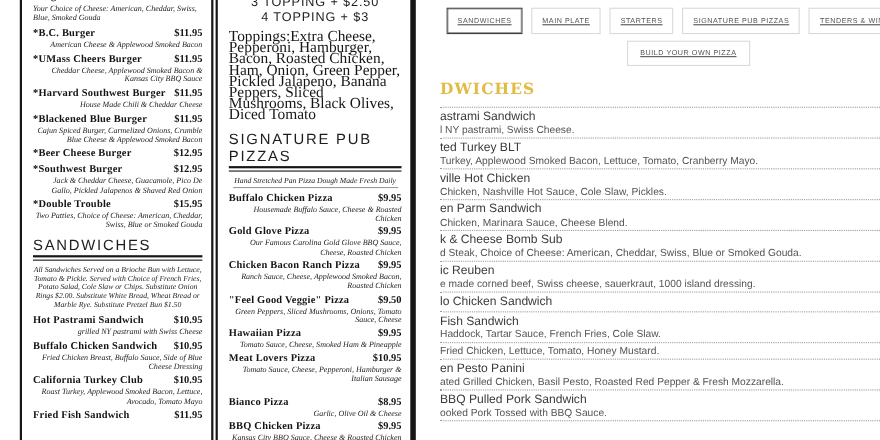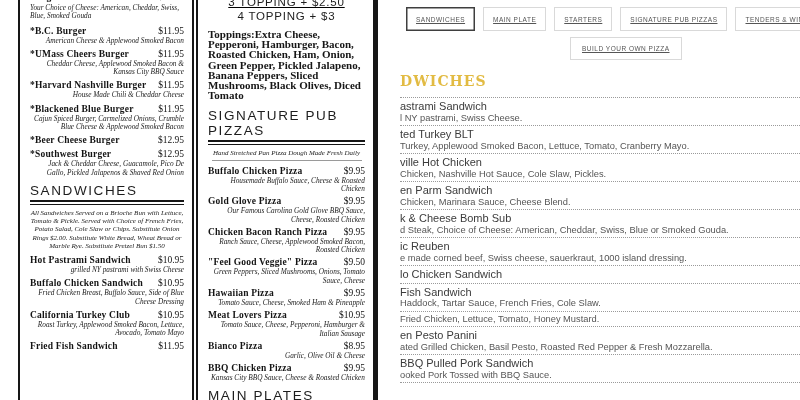--- a/index.html
+++ b/index.html
@@ -8,41 +8,41 @@
 
   
   .page{position:absolute;top:0;bottom:-10px;background:#fff;box-sizing:border-box;}
   .pageA{left:18px;width:176px;border-left:2px solid #161616;border-right:2px solid #161616;
          padding:0 8px 0 10px;}
   .pageB{left:196px;width:182px;border-left:2px solid #161616;border-right:5px solid #161616;
          padding:0 8px 0 10px;}
 
   .clip-top{height:3px;overflow:hidden;}
   .clip-top .inner{margin-top:-8px;}
-  .clip-topB{height:10px;overflow:hidden;text-align:center;text-decoration:underline;}
+  .clip-topB{height:10px;overflow:hidden;text-align:center;}
   .clip-topB .inner{margin-top:-4px;}
 
   .p-item{margin-bottom:4px;}
   .p-row{display:flex;justify-content:space-between;align-items:flex-end;}
   .p-name{font-family:"Liberation Serif",serif;font-weight:bold;font-size:9.5px;color:#141414;
           letter-spacing:.2px;white-space:nowrap;}
-  .p-price{font-family:"Liberation Serif",serif;font-weight:normal;font-size:9.5px;color:#141414;}
+  .p-price{font-family:"Liberation Serif",serif;font-weight:bold;font-size:9.5px;color:#141414;}
   .p-desc{font-family:"Liberation Serif",serif;font-style:italic;font-size:7.3px;line-height:8.3px;
           color:#222;margin-top:1px;text-align:right;}
   .p-desc-top{font-family:"Liberation Serif",serif;font-style:italic;font-size:7.3px;line-height:8.3px;
           color:#222;margin:1px 0 5px;}
 
   .sec-header{font-family:"Liberation Sans",sans-serif;font-weight:400;font-size:13.5px;
               letter-spacing:1.6px;color:#1d1d1d;margin-top:6px;}
   .rule{border-top:2px solid #161616;border-bottom:1px solid #161616;height:2px;margin:2px 0 4px;}
   .sec-note{font-family:"Liberation Serif",serif;font-style:italic;font-size:7px;line-height:8.2px;
             color:#222;margin-bottom:5px;text-align:center;}
   .center-caps{font-family:"Liberation Sans",sans-serif;font-size:11.5px;letter-spacing:.8px;
                color:#1d1d1d;text-align:center;line-height:13px;}
-  .toppings{font-family:"Liberation Serif",serif;font-weight:bold;font-size:11px;line-height:10.2px;
+  .toppings{font-family:"Liberation Serif",serif;font-weight:normal;font-size:14px;line-height:10.2px;
             color:#161616;margin:6px 0 8px;}
   .squiggle{border-top:1px solid #9a9a9a;width:150px;margin:2px 0 5px 4px;}
 
   
   .web{position:absolute;left:388px;top:0;width:420px;height:400px;background:#fff;
        box-sizing:border-box;padding-left:12px;overflow:hidden;}
   .tabs{display:flex;gap:8px;margin:7px 0 0 6px;white-space:nowrap;}
   .tab{border:1px solid #d9d9d9;background:#fff;padding:8px 9px 7px;font-size:6.5px;
        letter-spacing:.5px;color:#555;text-decoration:underline;flex:0 0 auto;cursor:pointer;}
   .tab.selected{border-color:#3f3f3f;box-shadow:inset 0 0 0 .5px #3f3f3f;}
@@ -82,21 +82,21 @@
       <div class="p-item">
         <div class="p-row">
           <span class="p-name">*UMass Cheers Burger</span>
           <span class="p-price">$11.95</span>
         </div>
         <div class="p-desc">Cheddar Cheese, Applewood Smoked Bacon &amp; Kansas City BBQ Sauce</div>
       </div>
 
       <div class="p-item">
         <div class="p-row">
-          <span class="p-name">*Harvard Nashville Burger</span>
+          <span class="p-name">*Harvard Southwest Burger</span>
           <span class="p-price">$11.95</span>
         </div>
         <div class="p-desc">House Made Chili &amp; Cheddar Cheese</div>
       </div>
 
       <div class="p-item">
         <div class="p-row">
           <span class="p-name">*Blackened Blue Burger</span>
           <span class="p-price">$11.95</span>
         </div>
@@ -111,20 +111,27 @@
       </div>
 
       <div class="p-item">
         <div class="p-row">
           <span class="p-name">*Southwest Burger</span>
           <span class="p-price">$12.95</span>
         </div>
         <div class="p-desc">Jack &amp; Cheddar Cheese, Guacamole, Pico De Gallo, Pickled Jalapenos &amp; Shaved Red Onion</div>
       </div>
 
+      <div class="p-item">
+        <div class="p-row">
+          <span class="p-name">*Double Trouble</span>
+          <span class="p-price">$15.95</span>
+        </div>
+        <div class="p-desc">Two Patties, Choice of Cheese:  American, Cheddar, Swiss, Blue or Smoked Gouda</div>
+      </div>
     </div>
 
   <div class="sec-header">SANDWICHES</div>
   <div class="rule"></div>
   <div class="sec-note">All Sandwiches Served on a Brioche Bun with Lettuce, Tomato &amp; Pickle.  Served with Choice of French Fries, Potato Salad, Cole Slaw or Chips.  Substitute Onion Rings $2.00.  Substitute White Bread, Wheat Bread or Marble Rye.  Substitute Pretzel Bun $1.50</div>
 
   <div>
 
       <div class="p-item">
         <div class="p-row">
@@ -208,21 +215,21 @@
       </div>
 
       <div class="p-item" style="margin-bottom:3px;">
         <div class="p-row">
           <span class="p-name">Hawaiian Pizza</span>
           <span class="p-price">$9.95</span>
         </div>
         <div class="p-desc">Tomato Sauce, Cheese, Smoked Ham &amp; Pineapple</div>
       </div>
 
-      <div class="p-item" style="margin-bottom:3px;">
+      <div class="p-item" style="margin-bottom:13px;">
         <div class="p-row">
           <span class="p-name">Meat Lovers Pizza</span>
           <span class="p-price">$10.95</span>
         </div>
         <div class="p-desc">Tomato Sauce, Cheese, Pepperoni, Hamburger &amp; Italian Sausage</div>
       </div>
 
       <div class="p-item" style="margin-bottom:3px;">
         <div class="p-row">
           <span class="p-name">Bianco Pizza</span>

